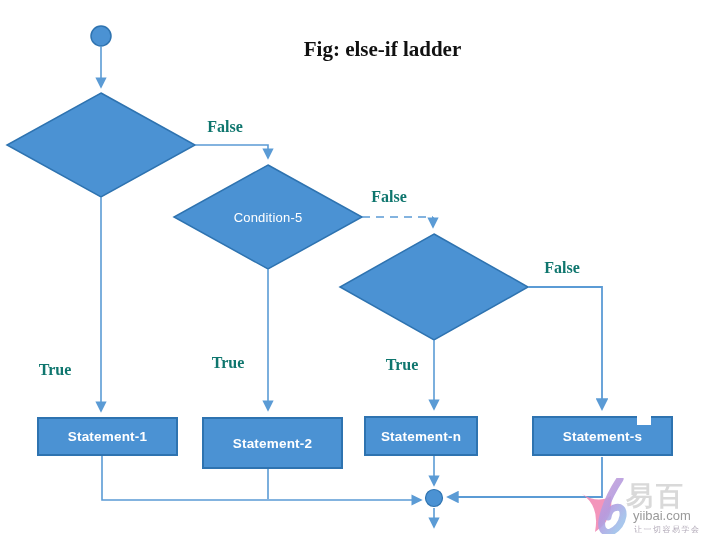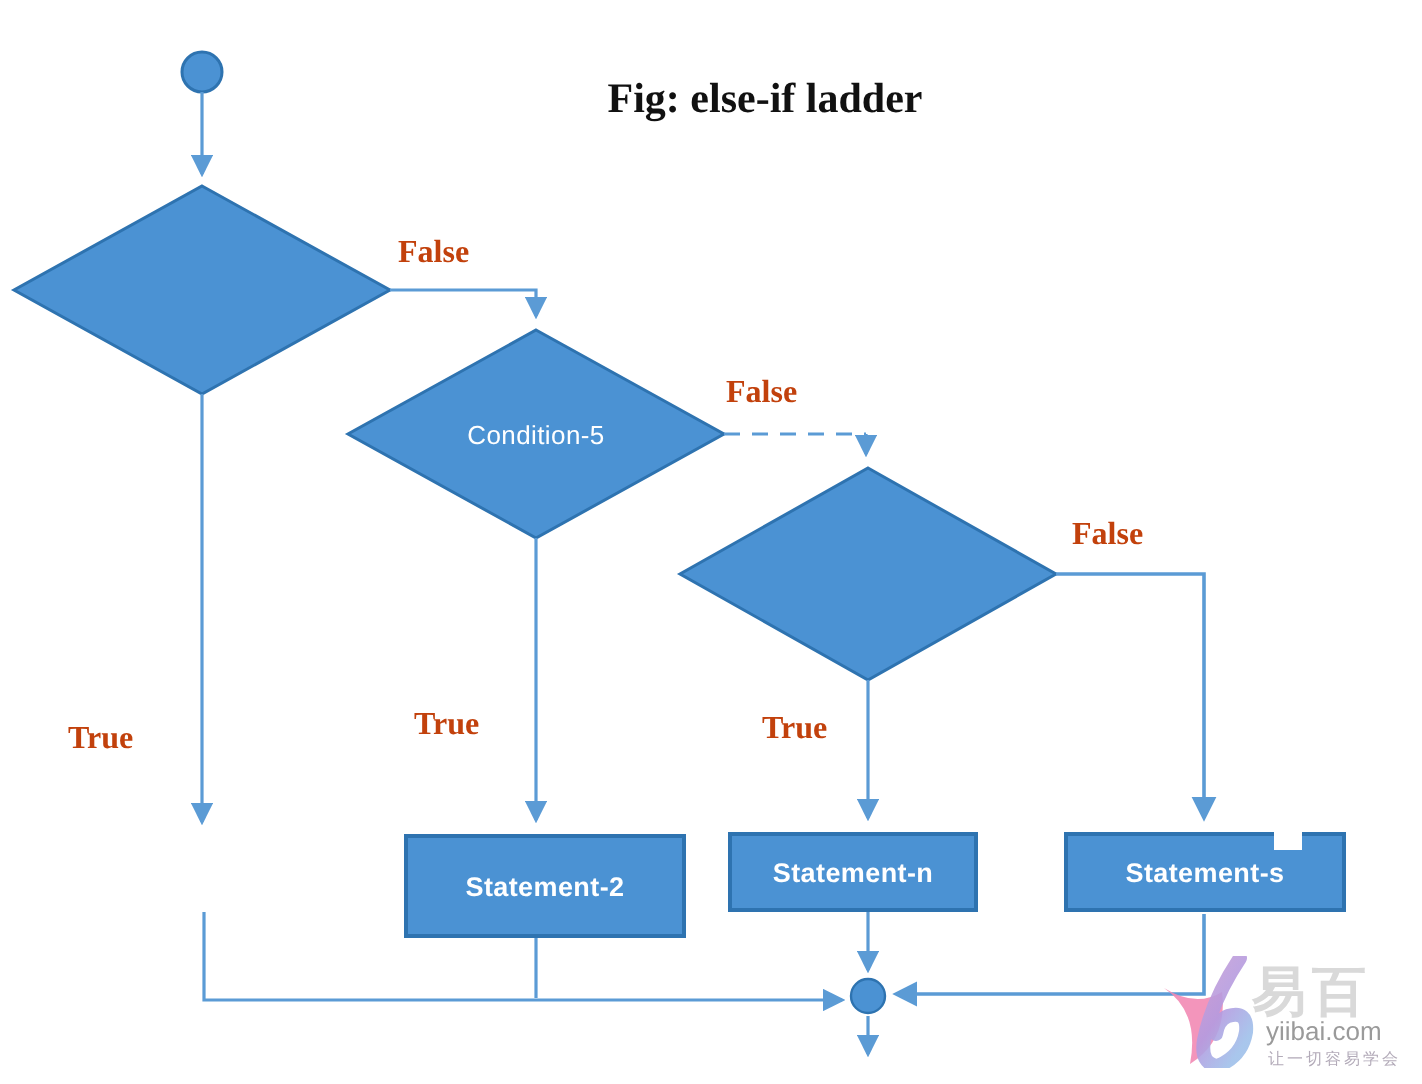--- a/index.html
+++ b/index.html
@@ -7,21 +7,21 @@
          font-family:"Liberation Sans", sans-serif;text-decoration:underline;}
   #wires{position:absolute;left:0;top:0;z-index:1;}
   .abs{position:absolute;}
   .title{z-index:3;font-family:"Liberation Serif", serif;font-weight:bold;font-size:21px;
          color:#111;text-align:center;}
   .node-label{z-index:3;color:#ffffff;font-size:13px;text-align:center;letter-spacing:.2px;}
   .stmt{z-index:2;box-sizing:border-box;background:#4b92d3;border:2px solid #2e73b0;
         display:flex;align-items:center;justify-content:center;color:#fff;
         font-size:13.5px;font-weight:600;letter-spacing:.2px;}
   .branch{z-index:3;font-family:"Liberation Serif", serif;font-weight:bold;font-size:16px;
-          color:#c2410c;text-align:left;}
+          color:#0f766e;text-align:center;}
   .next-label{z-index:3;font-family:"Liberation Serif", serif;font-weight:bold;font-size:15.5px;
           color:#21a3ea;}
   .artifact{z-index:4;background:#ffffff;}
   .wm{z-index:5;}
   .wm-brand{z-index:5;font-size:27px;font-weight:bold;color:#d9d9d9;letter-spacing:3px;}
   .wm-domain{z-index:5;font-size:13px;color:#9a9a9a;}
   .wm-slogan{z-index:5;font-size:8px;color:#b3abb9;letter-spacing:1.5px;}
 </style>
 </head>
 <body>
@@ -57,22 +57,23 @@
     <path d="M602,457 V497 H448" stroke="#5b9bd5" stroke-width="1.8" fill="none" marker-end="url(#arr)"></path>
 
     <circle cx="434" cy="498" r="8.5" fill="#4b92d3" stroke="#2e73b0" stroke-width="1.2"></circle>
     <path d="M434,508 V527" stroke="#5b9bd5" stroke-width="1.6" fill="none" marker-end="url(#arr)"></path>
   </svg>
 
   <div class="abs title" style="left:280px;top:37px;width:205px;">Fig: else-if ladder</div>
 
   <div class="abs node-label" style="left:198px;top:210px;width:140px;">Condition-5</div>
 
+  <div class="abs stmt" style="left:37px;top:417px;width:141px;height:39px;">Statement-1</div>
   <div class="abs stmt" style="left:202px;top:417px;width:141px;height:52px;">Statement-2</div>
-  <div class="abs stmt" style="left:364px;top:416px;width:125px;height:40px;">Statement-n</div>
+  <div class="abs stmt" style="left:364px;top:416px;width:114px;height:40px;">Statement-n</div>
   <div class="abs stmt" style="left:532px;top:416px;width:141px;height:40px;">Statement-s</div>
 
   <div class="abs branch" style="left:199px;top:118px;width:52px;">False</div>
   <div class="abs branch" style="left:363px;top:188px;width:52px;">False</div>
   <div class="abs branch" style="left:536px;top:259px;width:52px;">False</div>
   <div class="abs branch" style="left:34px;top:361px;width:42px;">True</div>
   <div class="abs branch" style="left:207px;top:354px;width:42px;">True</div>
   <div class="abs branch" style="left:381px;top:356px;width:42px;">True</div>
 
 

